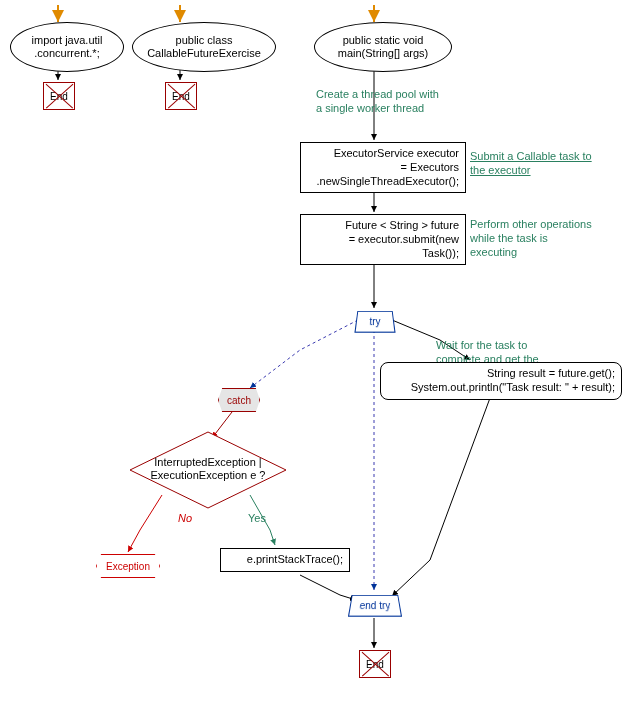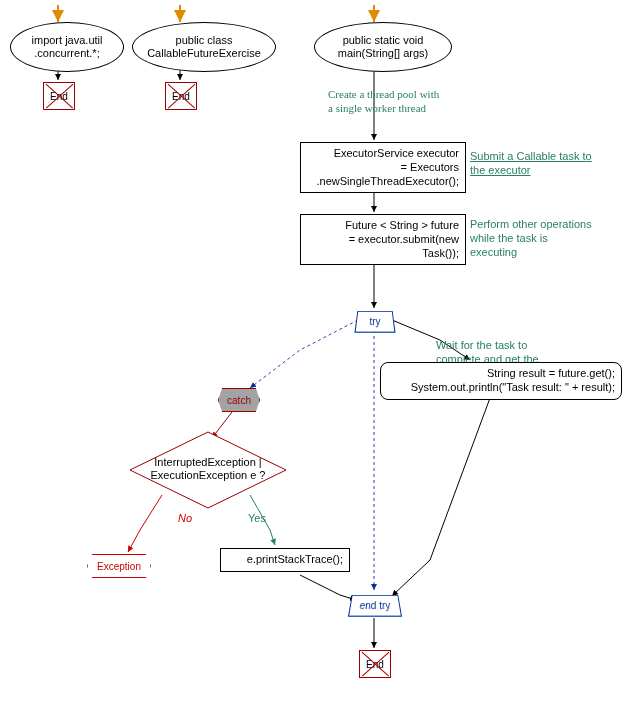--- a/index.html
+++ b/index.html
@@ -59,21 +59,21 @@
     text-align: center;
     color: #000;
     font-size: 11px;
     line-height: 1.2;
   }
   .catch-hex {
     position: absolute;
     width: 40px;
     height: 22px;
     border: 1px solid #990000;
-    background: #a3a3a3;
+    background: #e5e5e5;
     display: flex;
     align-items: center;
     justify-content: center;
     color: #990000;
     font-size: 10px;
     border-radius: 0;
     clip-path: polygon(10% 0, 90% 0, 100% 50%, 90% 100%, 10% 100%, 0 50%);
   }
   .exception-hex {
     position: absolute;
@@ -185,21 +185,21 @@
 </div>
 <div class="end-box" style="left:165px; top:82px;">
     <span>End</span>
   </div>
 
 <div class="node ellipse" style="left:314px; top:22px; width:120px; height:36px;">
   <span style="white-space:pre-line;">public static void
 main(String[] args)</span>
 </div>
 
-<div class="comment" style="left:328px; top:88px; width:160px;font-family:Liberation Serif, serif;">Create a thread pool with<br>a single worker thread</div>
+<div class="comment" style="left:316px; top:88px; width:160px;">Create a thread pool with<br>a single worker thread</div>
 
 <div class="node rect" style="left:300px; top:142px; width:152px;">
   <span style="white-space:pre-line;">ExecutorService executor
 = Executors
 .newSingleThreadExecutor();</span>
 </div>
 
 <div class="comment" style="left:470px; top:150px; width:150px;text-decoration:underline;">Submit a Callable task to<br>the executor</div>
 
 <div class="node rect" style="left:300px; top:214px; width:152px;">
@@ -228,21 +228,21 @@
 <div style="position:absolute; left:128px; top:430px; width:160px; height:80px;">
   <svg width="160" height="80">
     <polygon points="80,2 158,40 80,78 2,40" fill="#fff" stroke="#990000"></polygon>
   </svg>
 </div>
 <div class="diamond-text" style="left:128px; top:456px;">InterruptedException |<br>ExecutionException e ?</div>
 
 <div class="edge-label no" style="left:178px; top:512px;font-style:italic;">No</div>
 <div class="edge-label yes" style="left:248px; top:512px;">Yes</div>
 
-<div class="exception-hex" style="left:87px; top:554px;">
+<div class="exception-hex" style="left:96px; top:554px;">
   <span>Exception</span>
 </div>
 
 <div class="node rect" style="left:220px; top:548px; width:116px;">
   <span>e.printStackTrace();</span>
 </div>
 
 <div class="trapezoid" style="left:350px; top:594px; width:48px;">
   <span>end try</span>
 </div>

